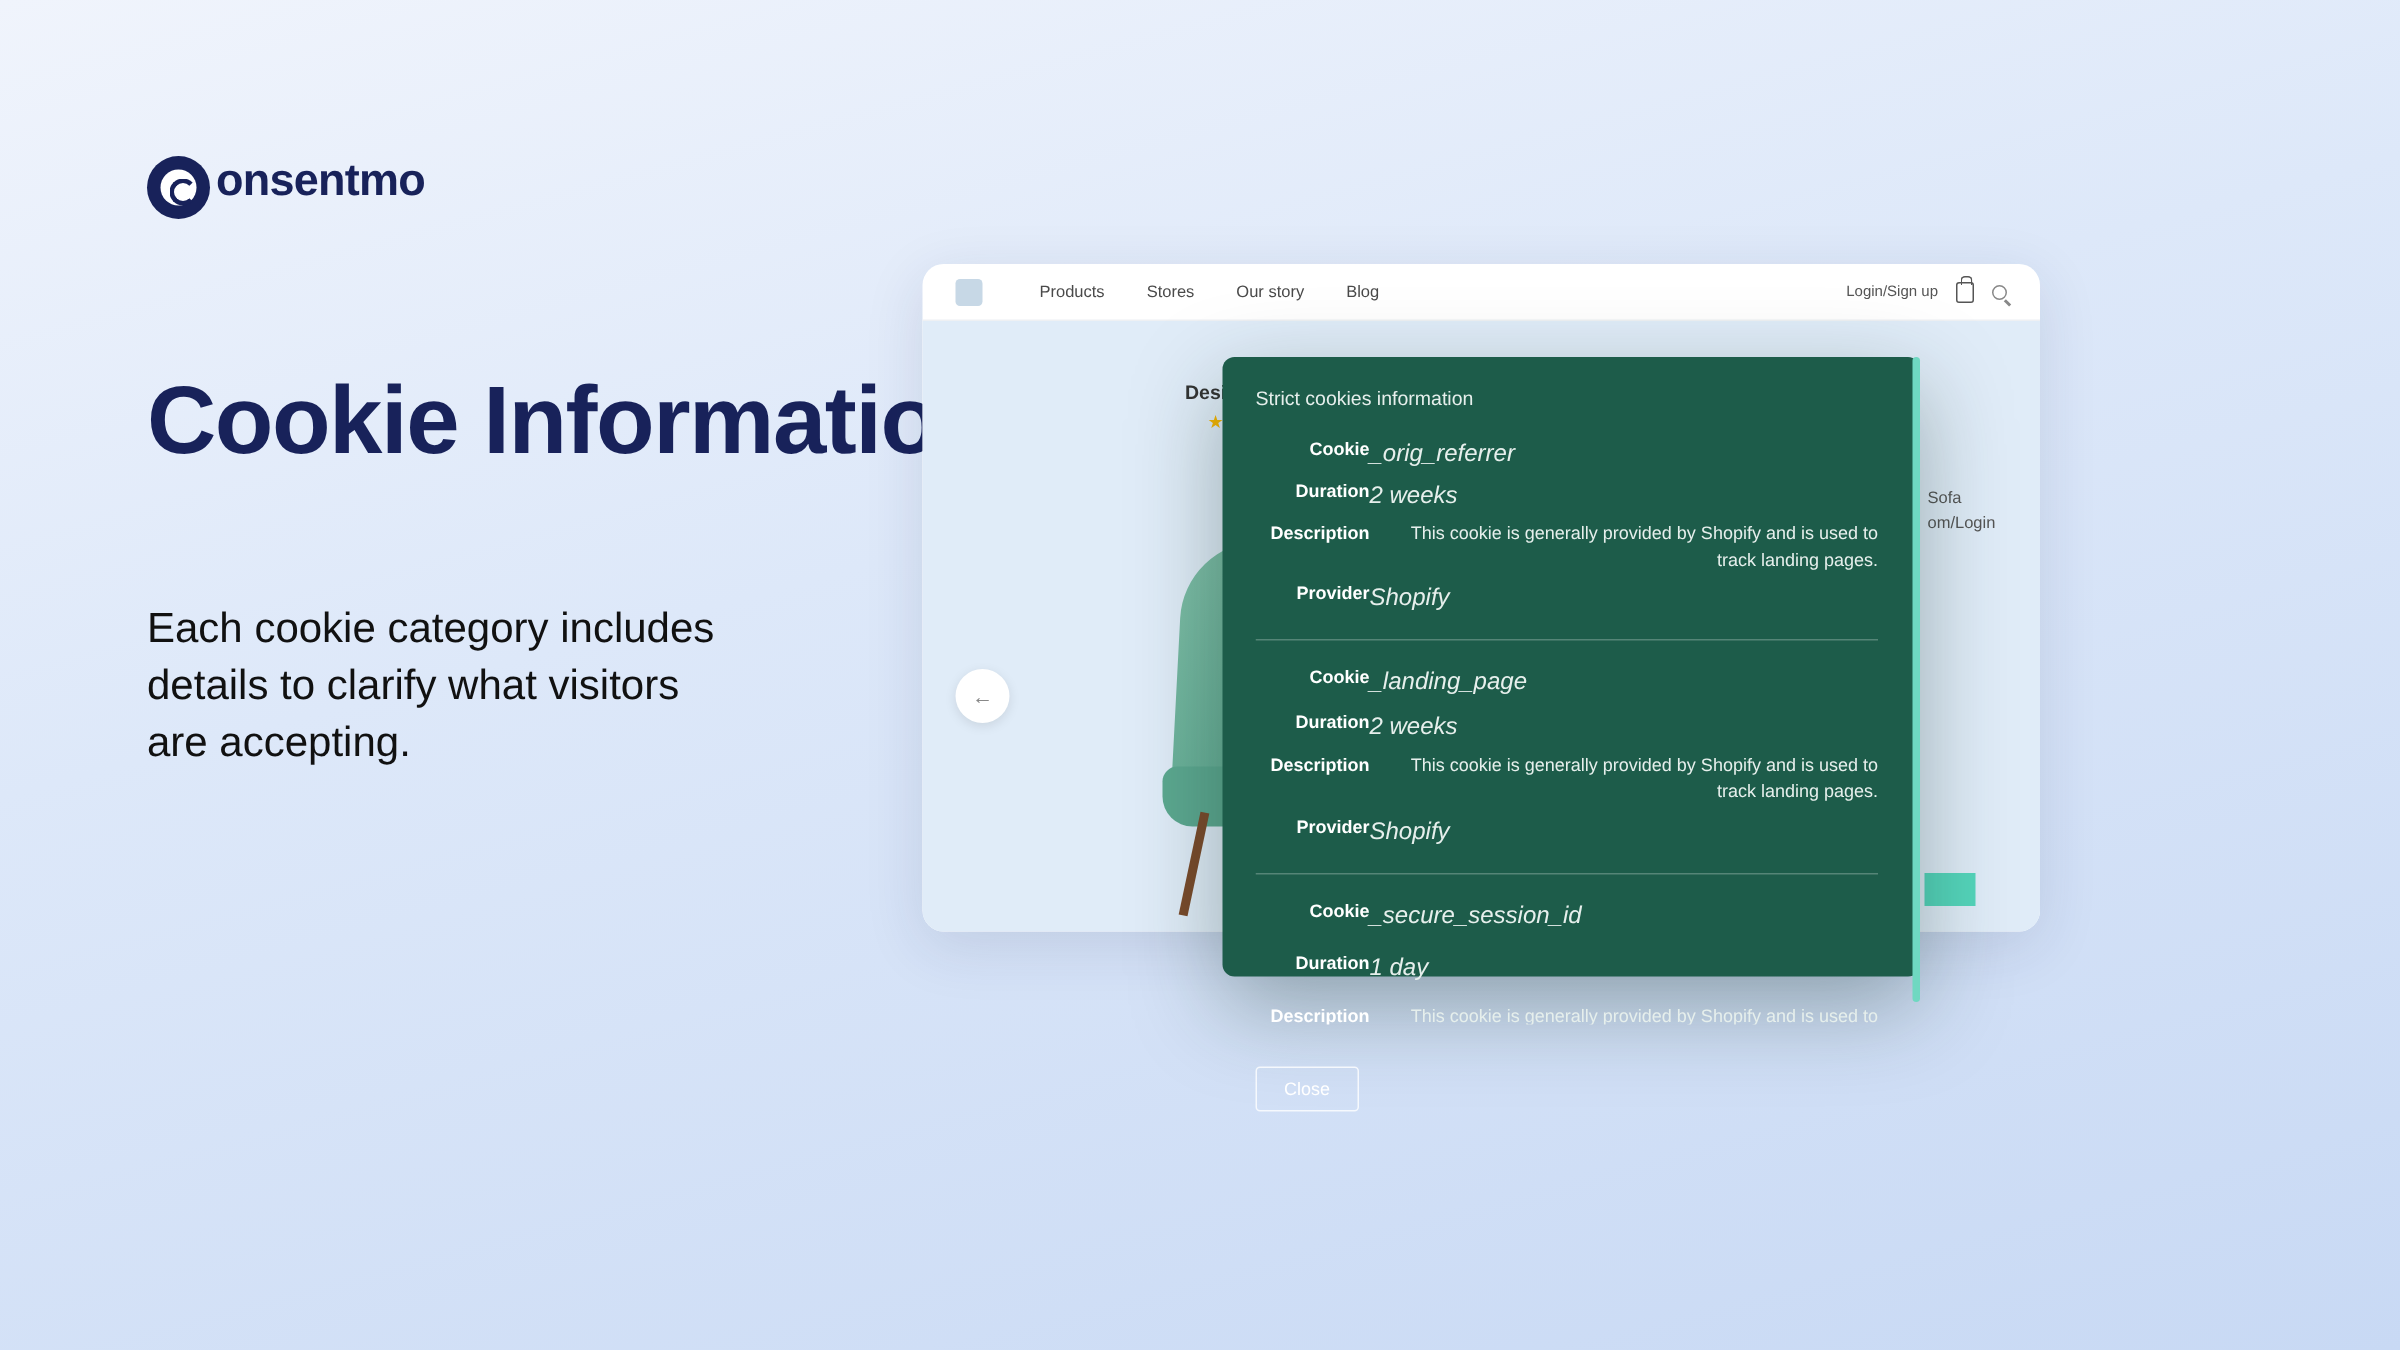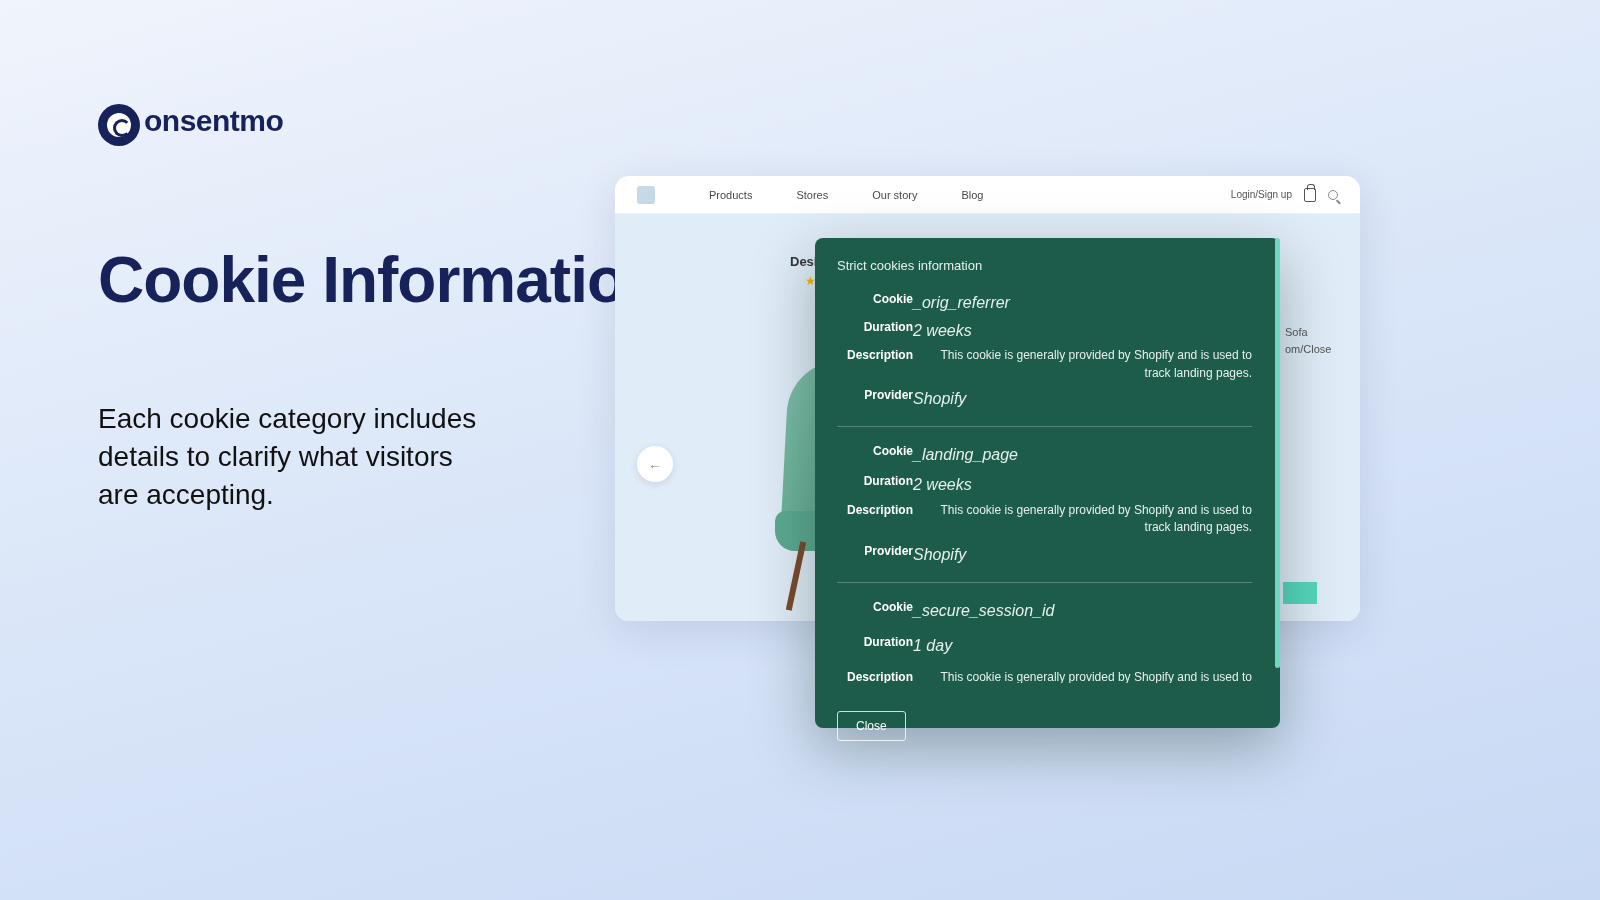--- a/index.html
+++ b/index.html
@@ -33,21 +33,21 @@
     font-size: 28px; color: #111; line-height: 1.35; max-width: 380px; font-weight: 400;
   }
 
   
   .browser {
     position: absolute; top: 176px; left: 615px; width: 745px; height: 445px;
     background: #fff; border-radius: 14px; box-shadow: 0 10px 40px rgba(30,40,80,.12);
     overflow: hidden;
   }
   .browser-nav {
-    height: 38px; display: flex; align-items: center; padding: 0 22px; gap: 44px;
+    height: 38px; display: flex; align-items: center; padding: 0 22px; gap: 28px;
     border-bottom: 1px solid #eef0f3; font-size: 11px; color: #4a4a4a;
   }
   .nav-logo { width: 18px; height: 18px; background: #c7d8e6; border-radius: 3px; margin-right: 10px; }
   .nav-spacer { flex: 1; }
   .nav-right { display: flex; align-items: center; gap: 12px; font-size: 10px; color: #555; margin-left: 48px; }
   .bag-icon { width: 12px; height: 14px; border: 1.5px solid #555; border-radius: 2px; position: relative; }
   .bag-icon::before { content:""; position:absolute; top:-5px; left:2px; width:6px; height:5px; border:1.5px solid #555; border-bottom:none; border-radius: 3px 3px 0 0; }
   .search-icon { width: 10px; height: 10px; border: 1.5px solid #888; border-radius: 50%; position: relative; }
   .search-icon::after { content:""; position:absolute; bottom:-4px; right:-4px; width:5px; height:1.5px; background:#888; transform: rotate(45deg); }
 
@@ -82,21 +82,21 @@
   .chair-leg1 { left:28px; transform: rotate(12deg); }
   .chair-leg2 { left:95px; transform: rotate(-12deg); }
 
   .side-text {
     position:absolute; top:324px; left:1285px; font-size:11px; color:#555; line-height:1.5;
     text-align:left;
   }
 
   
   .modal {
-    position:absolute; top:238px; left:815px; width:465px; height:490px;
+    position:absolute; top:238px; left:815px; width:465px; height:413px;
     background:#1d5c4a; border-radius:8px; color:#f2f7f5;
     padding: 20px 14px 18px 22px;
     box-shadow: 0 20px 60px rgba(20,50,40,.35);
     font-size:12px;
   }
   .modal-title { font-size:13px; color:#e6efec; margin-bottom:18px; font-weight:400; }
   .modal-body {
     position:relative; height:392px; overflow:hidden; padding-right:14px;
   }
   .scrollbar {
@@ -154,21 +154,21 @@
       <div class="chair-back"></div>
       <div class="chair-seat"></div>
       <div class="chair-leg1"></div>
       <div class="chair-leg2"></div>
     </div>
   </div>
 </div>
 
 <div class="side-text">
   <div>Sofa</div>
-  <div>om/Close</div>
+  <div>om/Login</div>
 </div>
 <div class="teal-block"></div>
 
 <div class="modal">
   <div class="modal-title">Strict cookies information</div>
   <div class="scrollbar"></div>
   <div class="modal-body">
 
     <div class="cookie-block">
       <div class="row">

